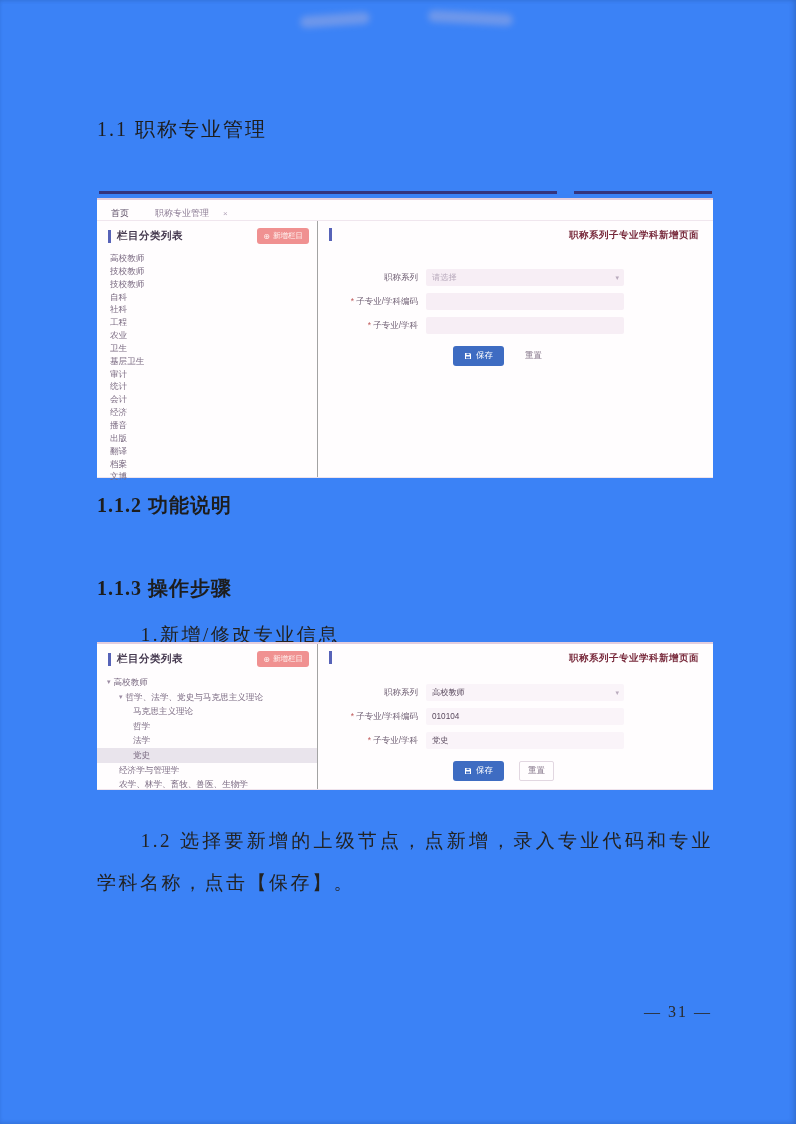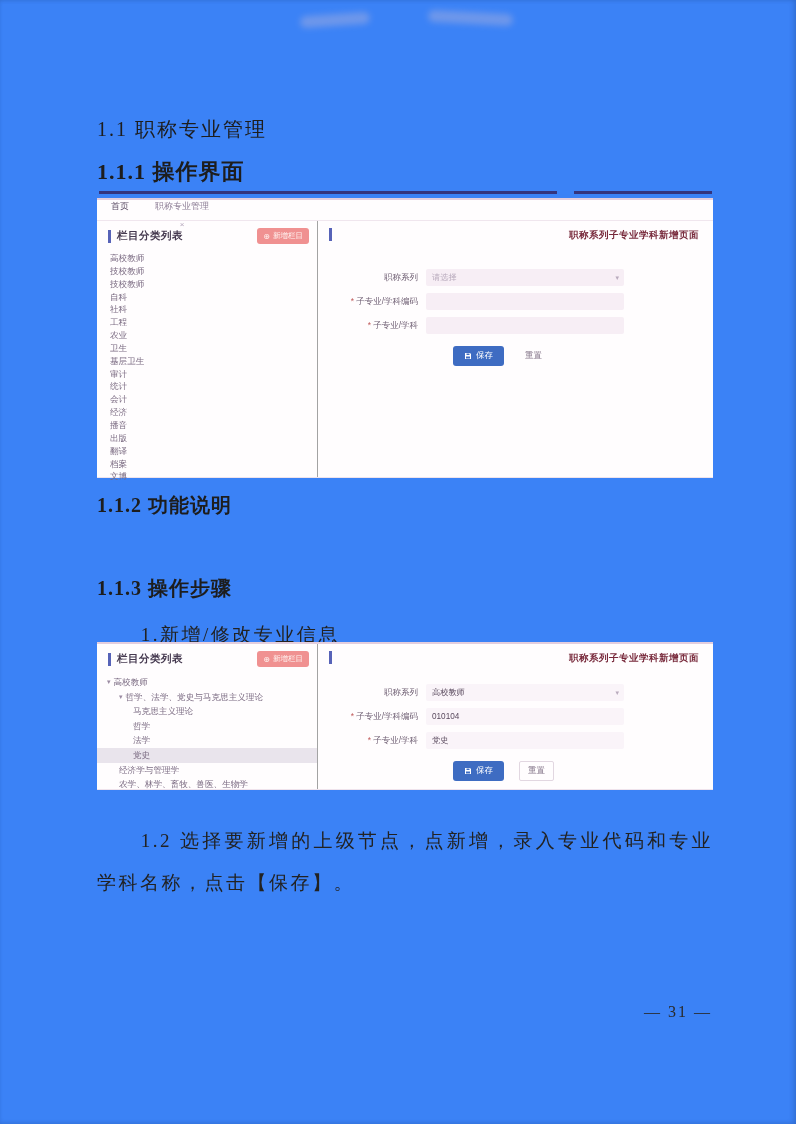--- a/index.html
+++ b/index.html
@@ -23,24 +23,24 @@
 
   
   .shot {
     position:absolute; left:97px; width:616px; background:#fffdfe;
     font-family:"Liberation Sans","DejaVu Sans",sans-serif;
     border-top:2px solid #e3cede; border-bottom:1px solid #efe3ec;
   }
   .shot1 { top:198px; height:280px; }
   .shot2 { top:642px; height:148px; }
 
-  .crumbbar { height:21px; display:flex; align-items:flex-start; padding-left:14px;
+  .crumbbar { height:21px; display:flex; align-items:flex-end; padding-left:14px;
     border-bottom:1px solid #f0e6ee; font-size:9px; color:#6f5f76; }
   .crumb-home { color:#5d4f66; }
-  .crumb-tab { margin-left:26px; color:#8d7d95; display:flex; align-items:center; gap:7px;flex-direction:column; }
+  .crumb-tab { margin-left:26px; color:#8d7d95; display:flex; align-items:center; gap:14px; }
   .crumb-close { font-size:8px; color:#b3a5ba; }
 
   .panels { display:flex; height:calc(100% - 21px); }
   .shot2 .panels { height:100%; }
   .lpanel { width:221px; border-right:1px solid #a3a3a3; padding-top:7px; }
   .rpanel { flex:1; position:relative; padding-top:7px; }
 
   .phead { display:flex; align-items:center; padding:0 8px 0 11px; }
   .accent { width:3px; height:13px; background:#5763b8; margin-right:6px; }
   .ptitle { font-size:10.5px; font-weight:bold; color:#463a50; letter-spacing:.5px; }
@@ -90,21 +90,20 @@
 </style>
 </head>
 <body>
 
 <div class="page">
 
   <span class="smudge a"></span>
   <span class="smudge b"></span>
 
   <div class="h1" style="top:116px;">1.1 职称专业管理</div>
-  <div class="h2" style="top:157px;">1.1.1 操作界面</div>
 
   <div class="rule">
     <span class="seg1"></span>
     <span class="seg2"></span>
   </div>
 
   <div class="shot shot1">
     <div class="crumbbar">
       <span class="crumb-home">首页</span>
       <span class="crumb-tab">

